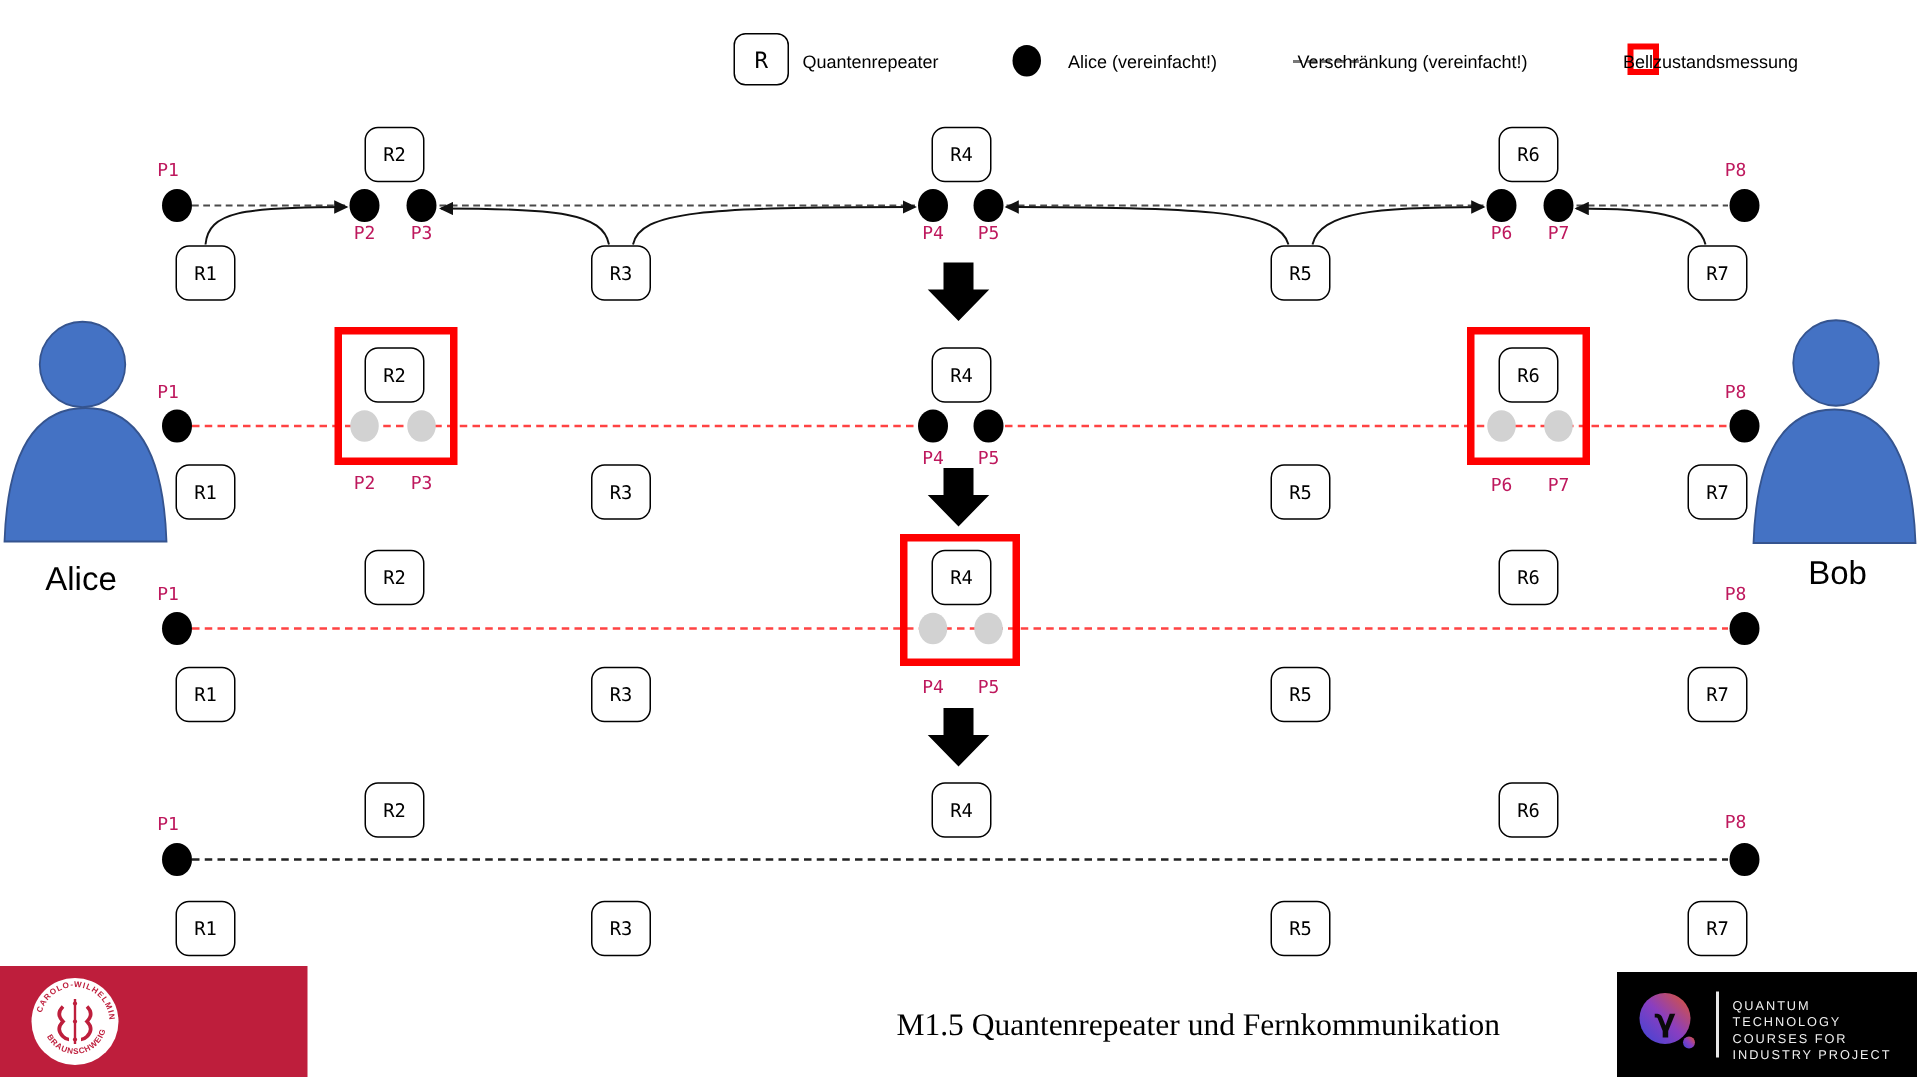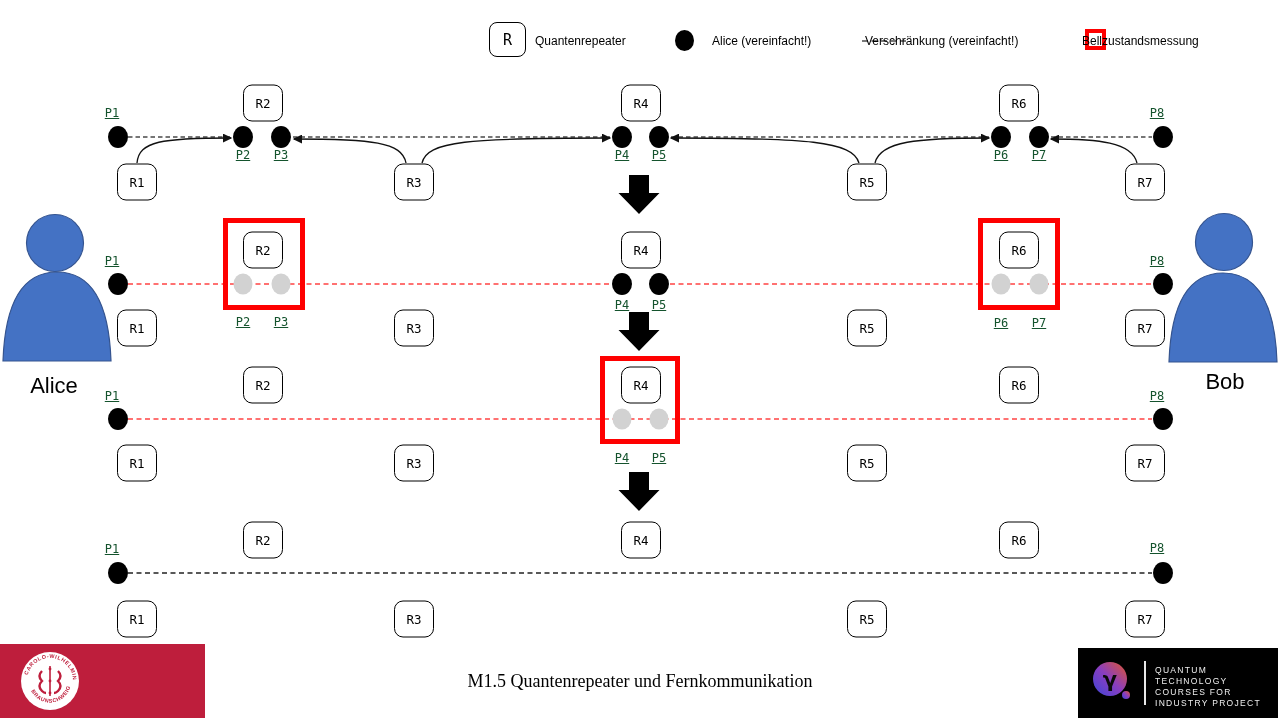--- a/index.html
+++ b/index.html
@@ -17,31 +17,31 @@
   .lg-dash{position:absolute;left:862px;top:40px;width:44px;height:0;border-top:2px dashed #787878;}
   .lg-bell{position:absolute;left:1085px;top:29px;width:21px;height:21px;border:4px solid #fe0000;
            box-sizing:border-box;background:#fff;}
   
   .rbox{position:absolute;width:40px;height:37px;border:1.4px solid #000;border-radius:9px;background:#fff;
         box-sizing:border-box;display:flex;align-items:center;justify-content:center;
         font:12.5px "DejaVu Sans Mono",monospace;transform:translate(-50%,-50%);z-index:3;}
   .photon{position:absolute;width:20px;height:22px;border-radius:50%;background:#000;
           transform:translate(-50%,-50%);z-index:4;}
   .photon.measured{width:19px;height:21px;background:#d2d2d2;}
-  .plabel{position:absolute;font:12px "DejaVu Sans Mono",monospace;color:#14532d;white-space:nowrap;
-          transform:translate(-50%,-50%);z-index:5;text-decoration:underline;}
+  .plabel{position:absolute;font:12px "DejaVu Sans Mono",monospace;color:#be185d;white-space:nowrap;
+          transform:translate(-50%,-50%);z-index:5;}
   .bellbox{position:absolute;border:5px solid #fe0000;background:transparent;box-sizing:border-box;
            transform:translate(-50%,-50%);z-index:2;}
   .actor{position:absolute;font-size:22px;color:#000;transform:translate(-50%,-50%);z-index:5;white-space:nowrap;}
   #lines{position:absolute;left:0;top:0;z-index:1;}
   
   .tu{position:absolute;left:0;top:644px;width:205px;height:74px;background:#be1e3c;}
   .tu-text{position:absolute;left:90px;top:9px;color:#fff;font-weight:bold;font-size:13.5px;line-height:16px;}
-  .slidetitle{position:absolute;left:280px;top:671px;width:720px;text-align:center;
-              font-family:"Liberation Serif",serif;font-size:18px;color:#000;}
+  .slidetitle{position:absolute;left:280px;top:671px;width:720px;text-align:right;
+              font-family:"Liberation Serif",serif;font-size:21px;color:#000;}
   .qt{position:absolute;left:1078px;top:648px;width:200px;height:70px;background:#000;}
   .qt-div{position:absolute;left:66px;top:13px;width:2px;height:44px;background:#e8e8e8;}
   .qt-text{position:absolute;left:77px;top:17px;color:#efefef;font-size:8.5px;letter-spacing:1.3px;
            line-height:11px;white-space:nowrap;}
 </style>
 </head>
 <body>
 
 <div class="stage">
 

